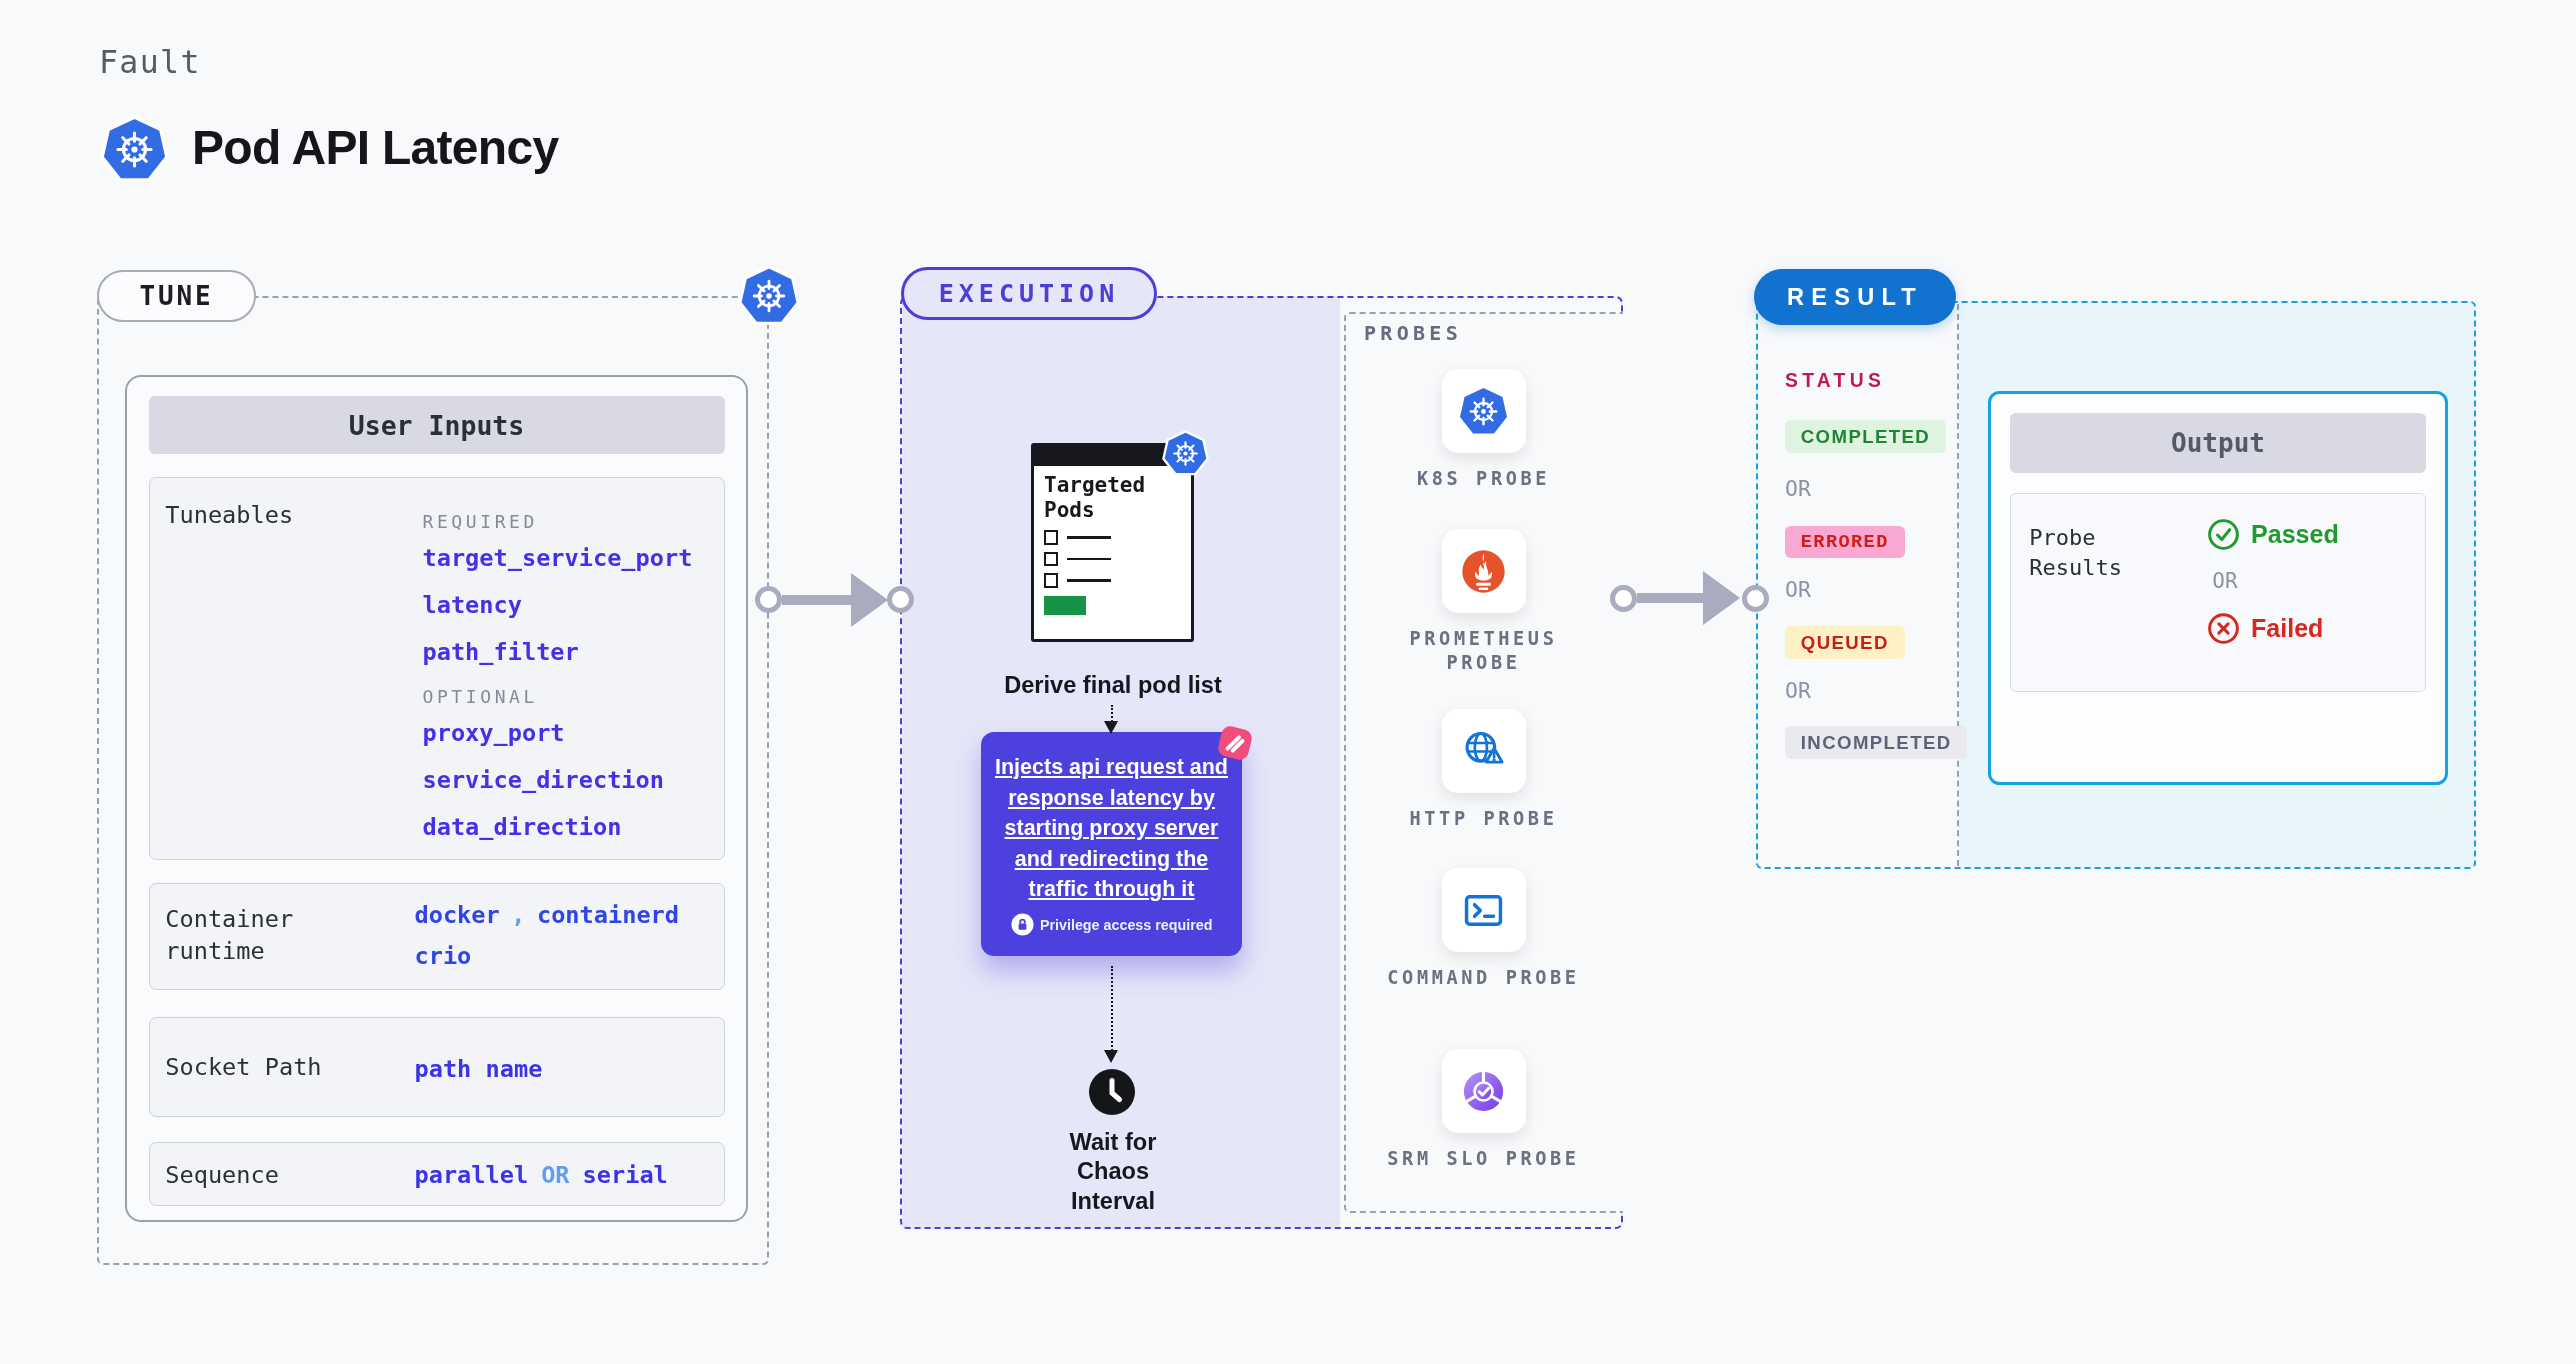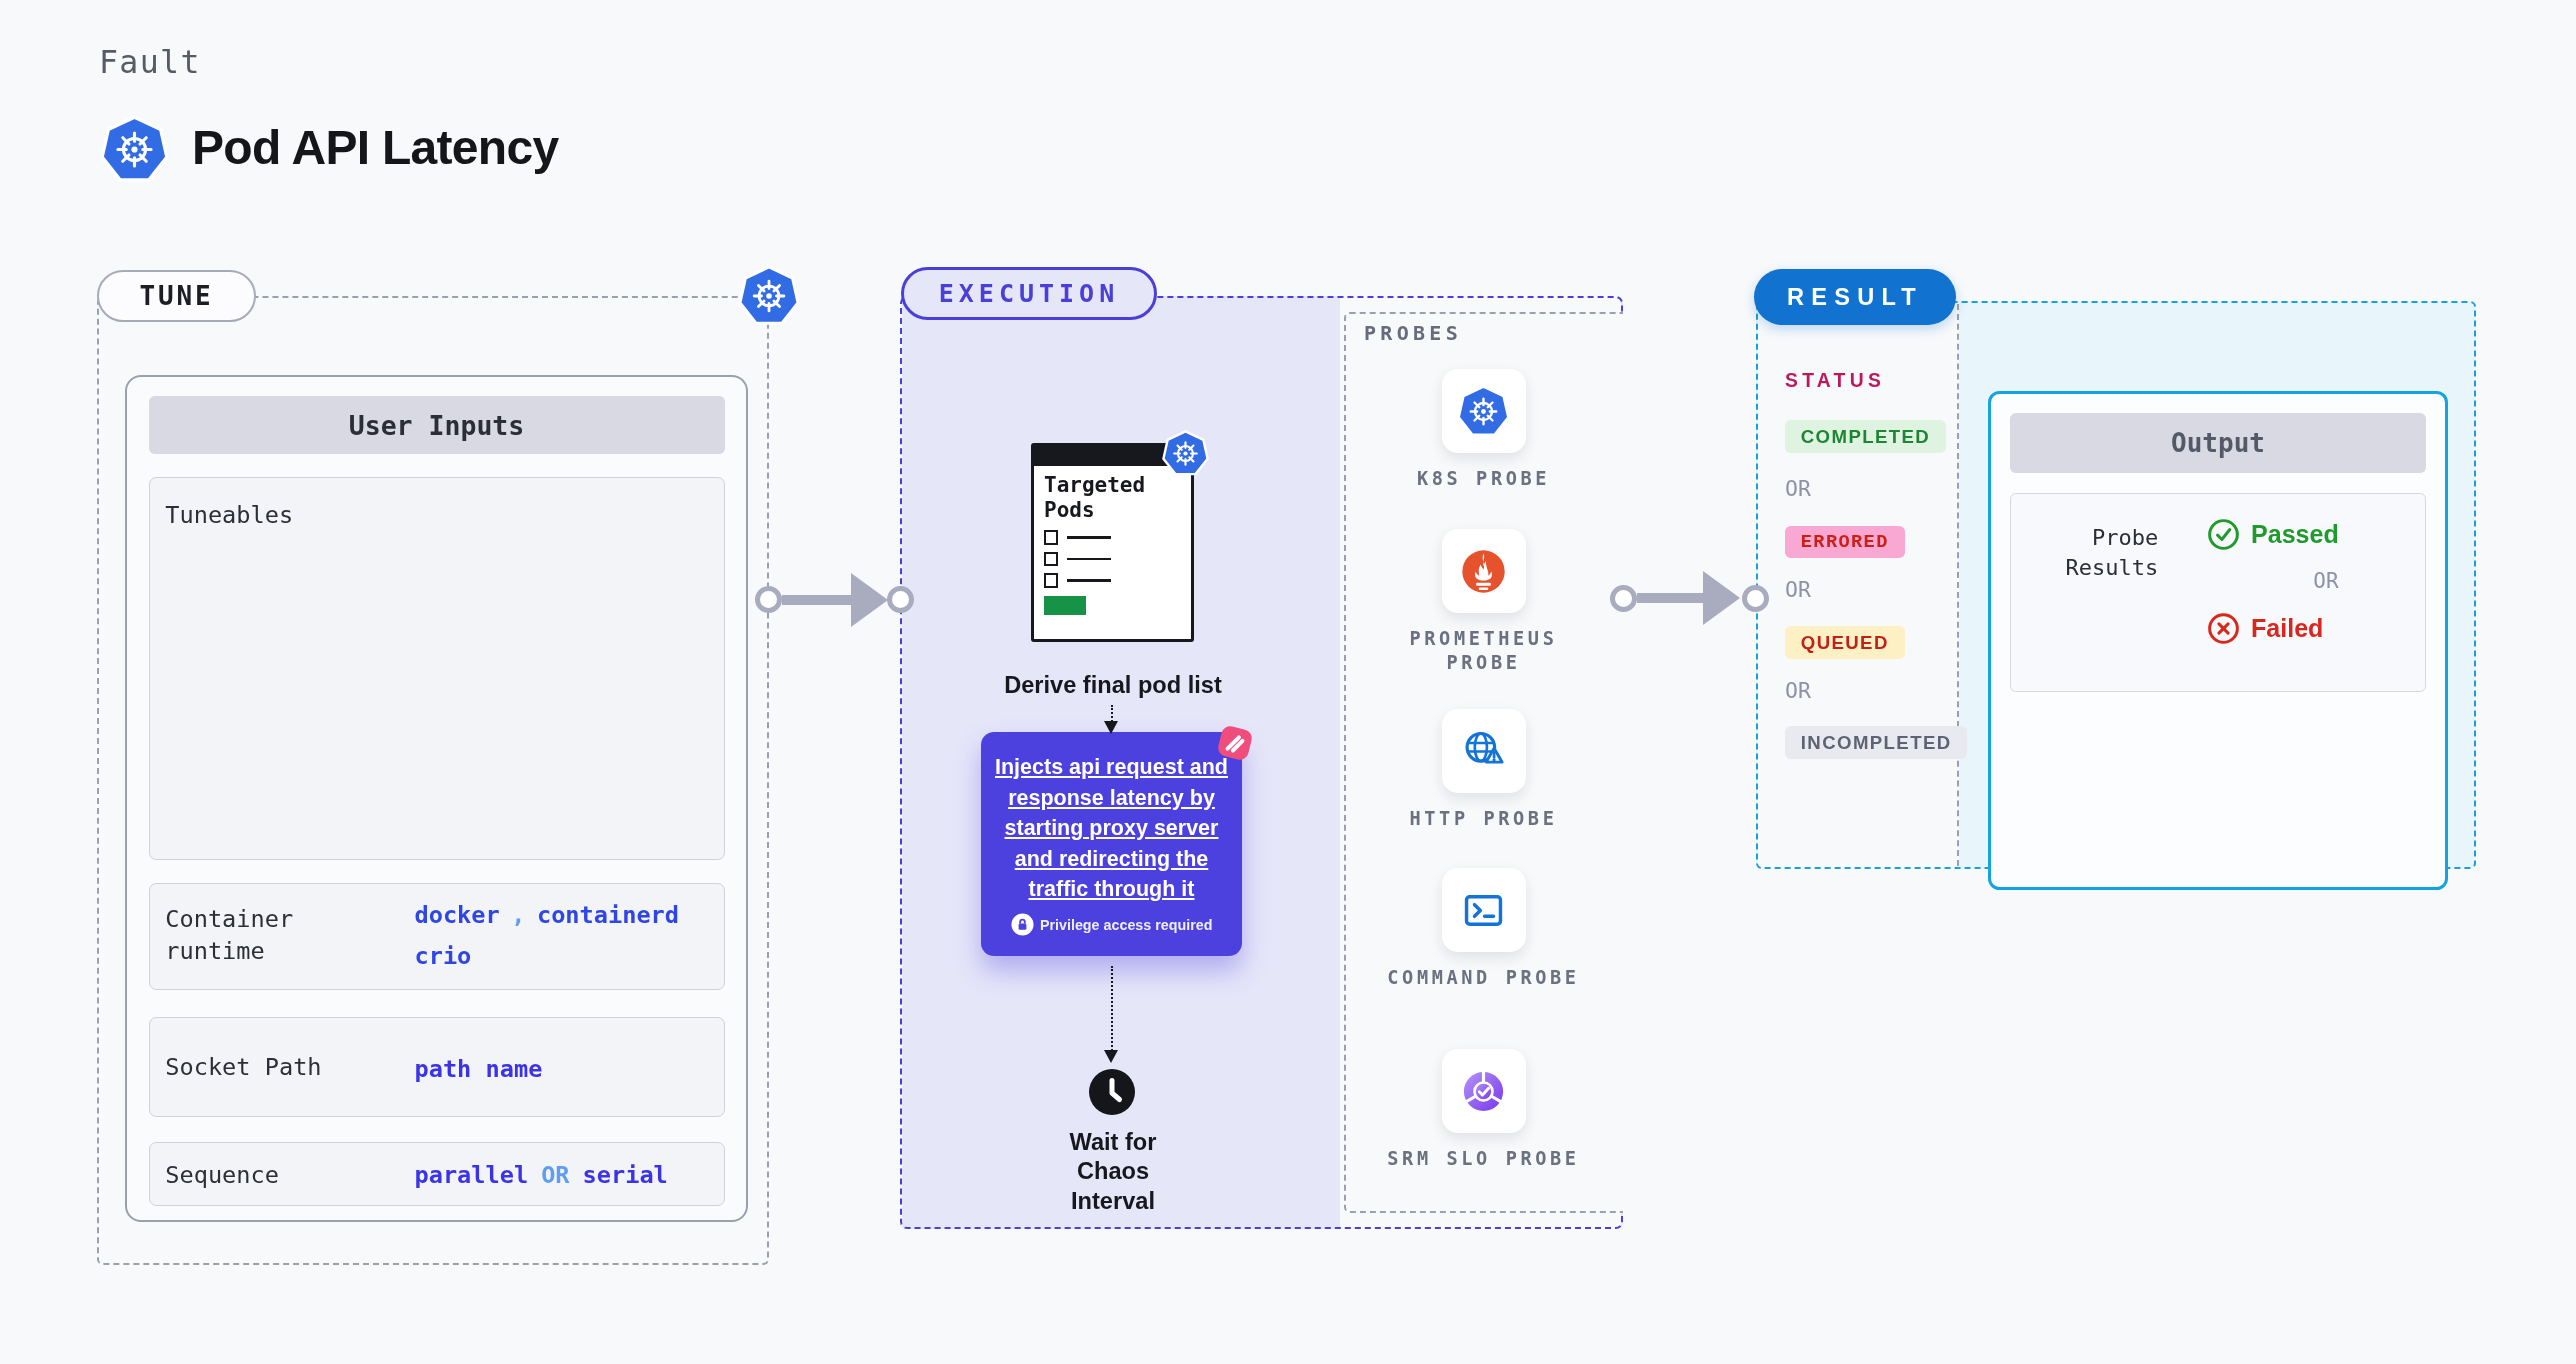--- a/index.html
+++ b/index.html
@@ -95,22 +95,22 @@
       background:linear-gradient(90deg, transparent 0 201px, #e8f5fb 201px); z-index:1; }
   .result-sep { left:1957px; top:304px; height:562px; width:0; border-left:2.1px dashed #9aa0ad; z-index:2; }
   .status-label { left:1785px; top:370px; font-size:19.3px; font-weight:bold; letter-spacing:4.3px; color:#be185d; z-index:3;}
   .badge { position:absolute; left:1785px; padding:5.7px 15.8px; border-radius:5.7px; font-size:18.6px; font-weight:bold;
       letter-spacing:1.4px; z-index:3; }
   .b-green { background:#def3e0; color:#1e8535; }
   .b-red { background:#f9a8d4; color:#ce1f17;font-family:Liberation Mono, monospace; }
   .b-yellow { background:#fdf0c5; color:#c32019; }
   .b-gray { background:#e9eaf0; color:#5d6374; }
   .or-txt { position:absolute; left:1785px; font-size:21.5px; color:#8d92a6; z-index:3; }
-  .output-card { left:1988px; top:391px; width:460px; height:499px; background:#fcfdff; border:3.6px solid #14a3e0;
-      border-radius:11.5px; padding:18.6px; z-index:3;text-align:right; }
+  .output-card { left:1988px; top:391px; width:460px; height:394px; background:#fcfdff; border:3.6px solid #14a3e0;
+      border-radius:11.5px; padding:18.6px; z-index:3; }
   .output-header { height:60px; background:#d9d9e3; border-radius:5.7px; display:flex; align-items:center; justify-content:center;
       font-size:26px; font-weight:bold; color:#545968; margin-bottom:20px; }
   .orow { position:relative; border:1.4px solid #d5d8e0; border-radius:5.7px; background:#f8f9fc; }
   .orow-metrics { height:54px; margin-bottom:18.6px; }
   .orow-label { position:absolute; left:18.6px; font-size:22px; color:#2b2e36; line-height:30px; }
   .orow-metrics .orow-label { top:12px; }
   .metrics-val { position:absolute; left:196px; top:12px; font-size:22px; font-weight:bold; color:#4331e9; }
   .orow-results { height:199px; }
   .orow-results .orow-label { top:29px; width:129px; }
   .res-col { position:absolute; left:196px; top:24px; }
@@ -201,20 +201,30 @@
 <div class="abs pill tune-pill mono">TUNE</div>
 <svg class="abs tune-k8s" viewBox="0 0 86 86" width="62" height="62">
     <use href="#sym-k8s"></use>
   </svg>
 
 <div class="abs ui-card mono">
   <div class="ui-header">User Inputs</div>
 
   <div class="panel p-tuneables">
     <div class="p-label" style="top:21.5px">Tuneables</div>
+    <div class="val-col">
+      <div class="vlabel">REQUIRED</div>
+      <div class="vitem">target_service_port</div>
+      <div class="vitem">latency</div>
+      <div class="vitem">path_filter</div>
+      <div class="vlabel">OPTIONAL</div>
+      <div class="vitem">proxy_port</div>
+      <div class="vitem">service_direction</div>
+      <div class="vitem">data_direction</div>
+    </div>
   </div>
 
   <div class="panel p-cr">
     <div class="p-label">Container runtime</div>
     <div class="cr-vals">
       <div class="cr-line1">
         <span class="code">docker</span>
         <span class="code lightblue">,</span>
         <span class="code">containerd</span>
       </div>

